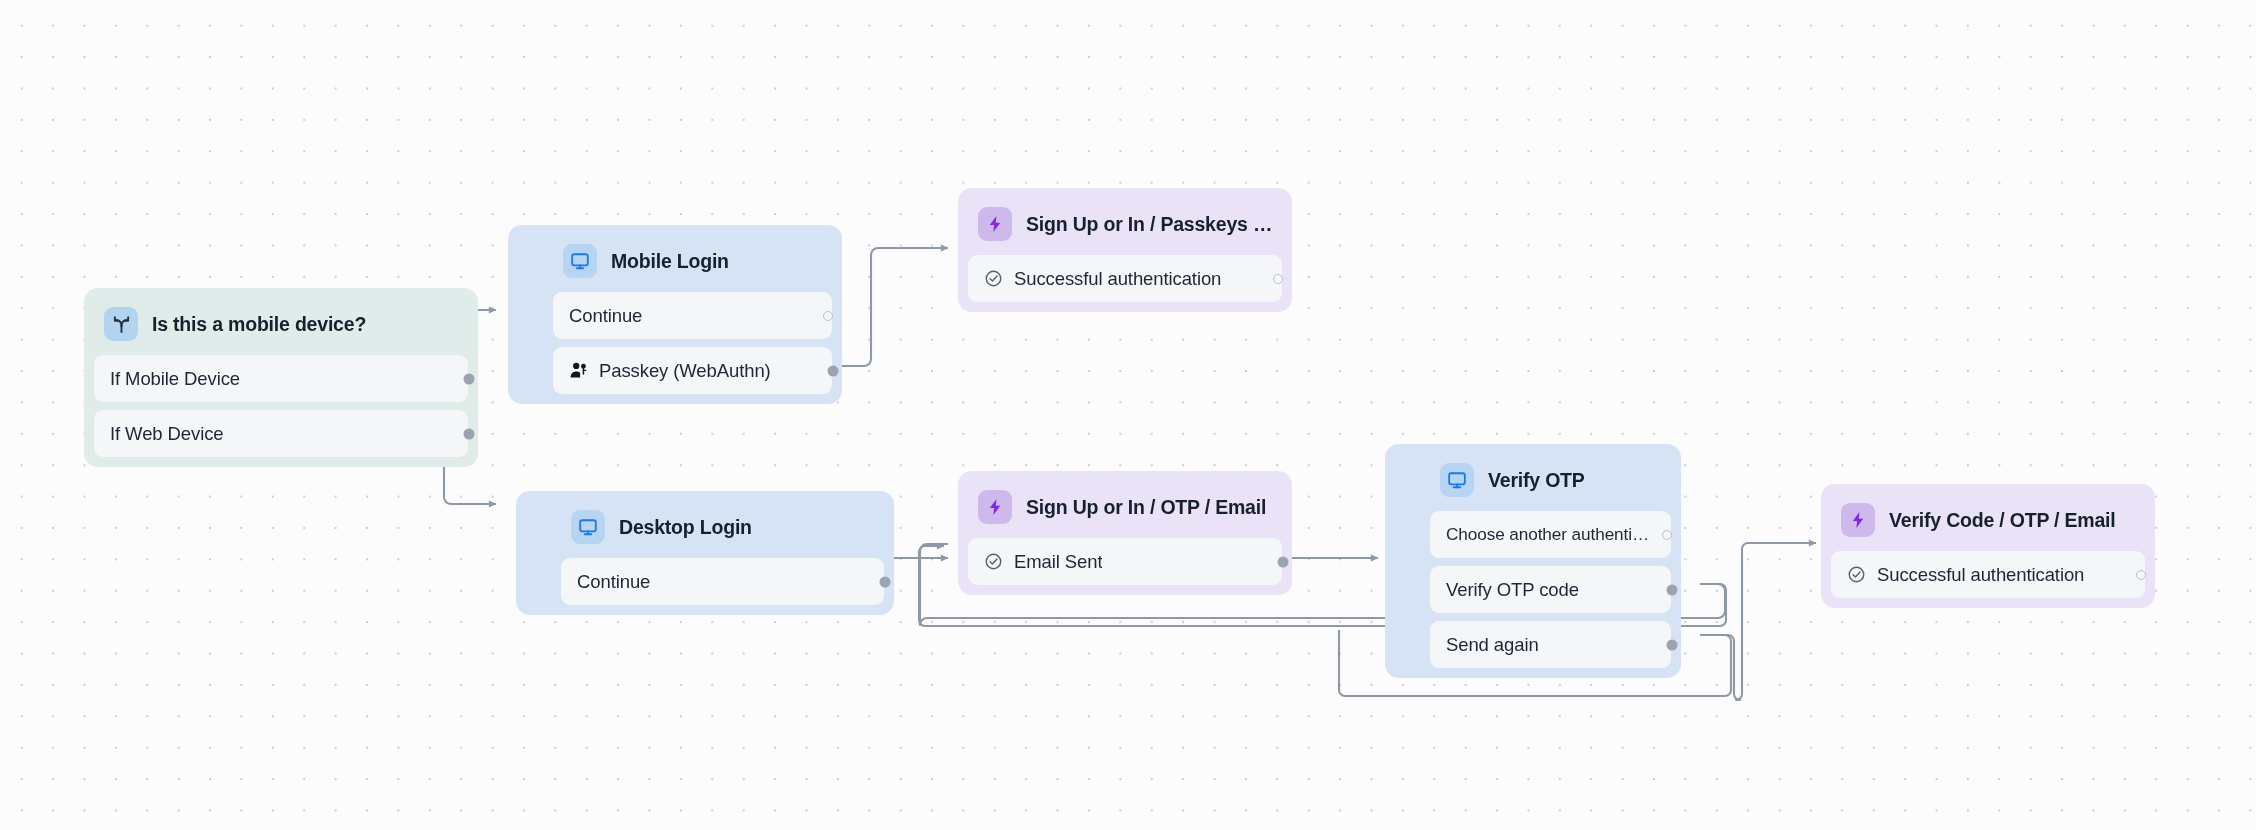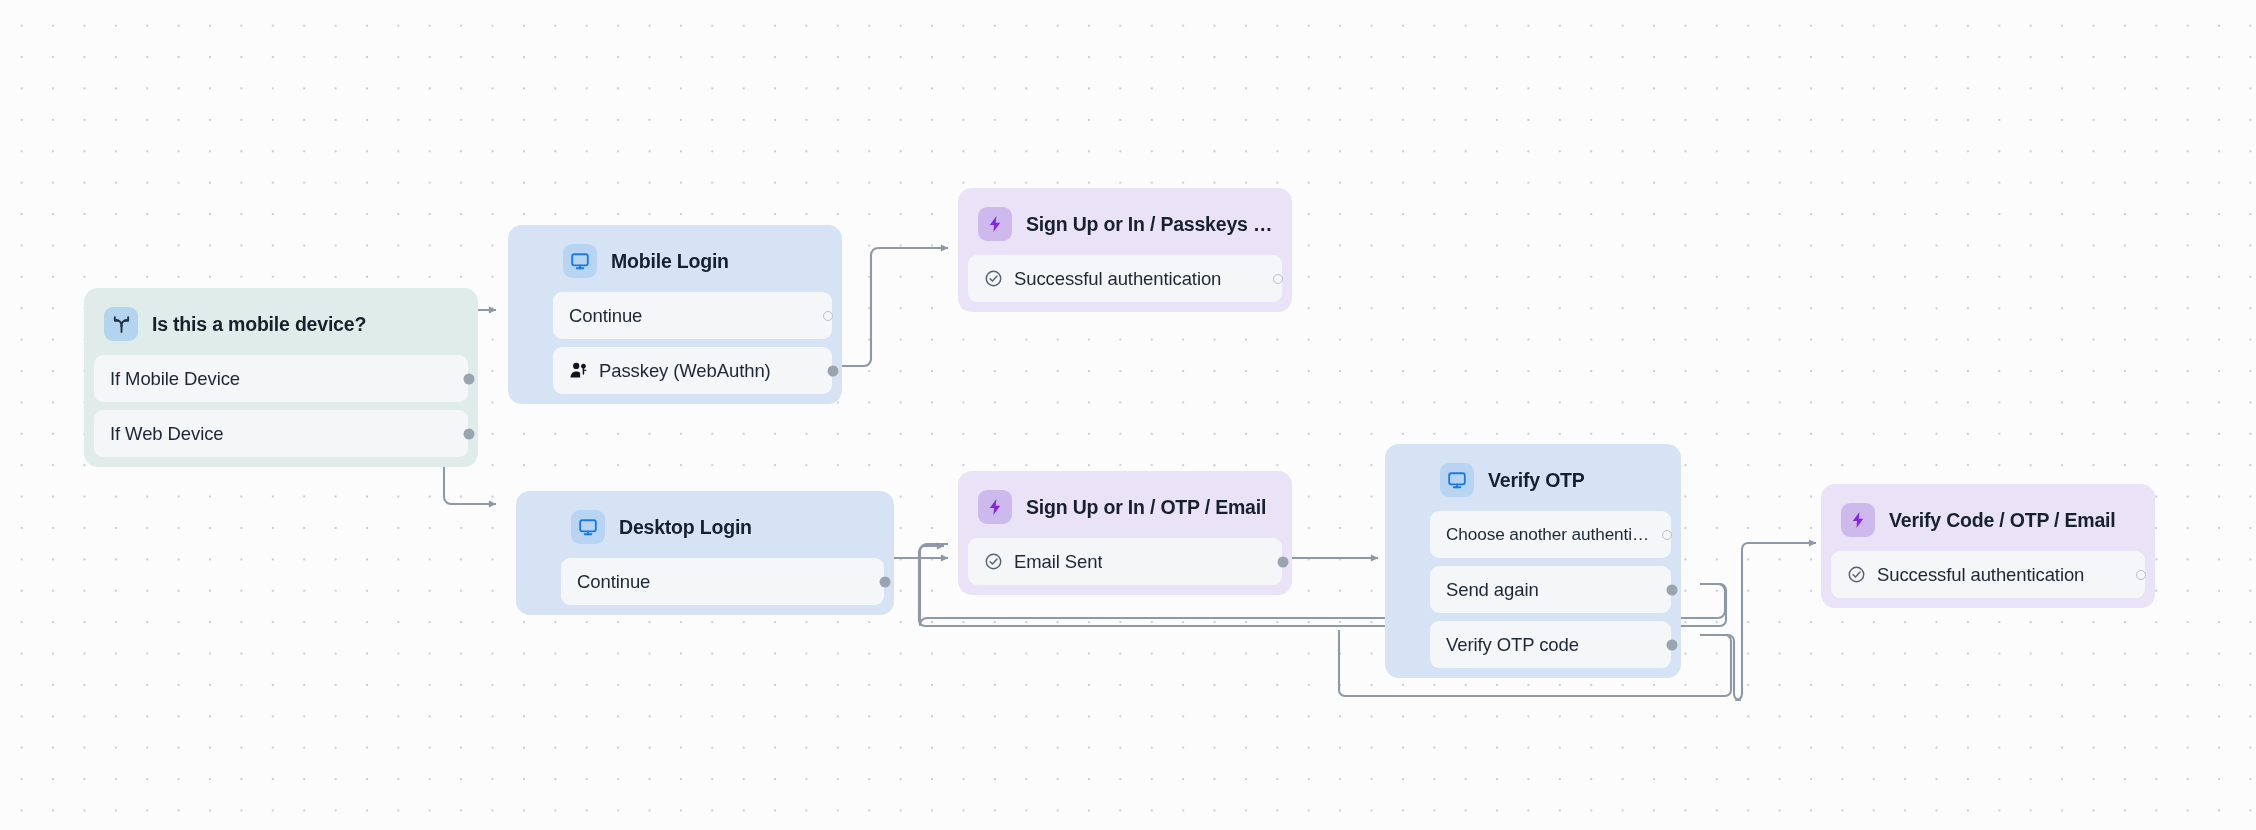--- a/index.html
+++ b/index.html
@@ -234,25 +234,25 @@
             <path d="M7.4 19 H14.6"></path>
         </svg>
       </span>
       <span class="node-title">Verify OTP</span>
     </div>
     <div class="row">
       <span class="row-label" style="font-size:17.2px;">Choose another authentication method</span>
       <span class="port hollow"></span>
     </div>
     <div class="row">
+      <span class="row-label">Verify OTP code</span>
+      <span class="port filled"></span>
+    </div>
+    <div class="row">
       <span class="row-label">Send again</span>
-      <span class="port filled"></span>
-    </div>
-    <div class="row">
-      <span class="row-label">Verify OTP code</span>
       <span class="port filled"></span>
     </div>
   </div>
 
   <div class="node action" style="left:1821px;top:484px;width:334px;">
     <div class="node-head">
       <span class="chip purple">
         <svg width="18" height="18" viewBox="0 0 20 20" fill="#8425e8">
           <path d="M11.6 1.2 L4.2 11.1 H9.0 L8.2 18.8 L15.8 8.6 H10.8 Z"></path>
         </svg>

